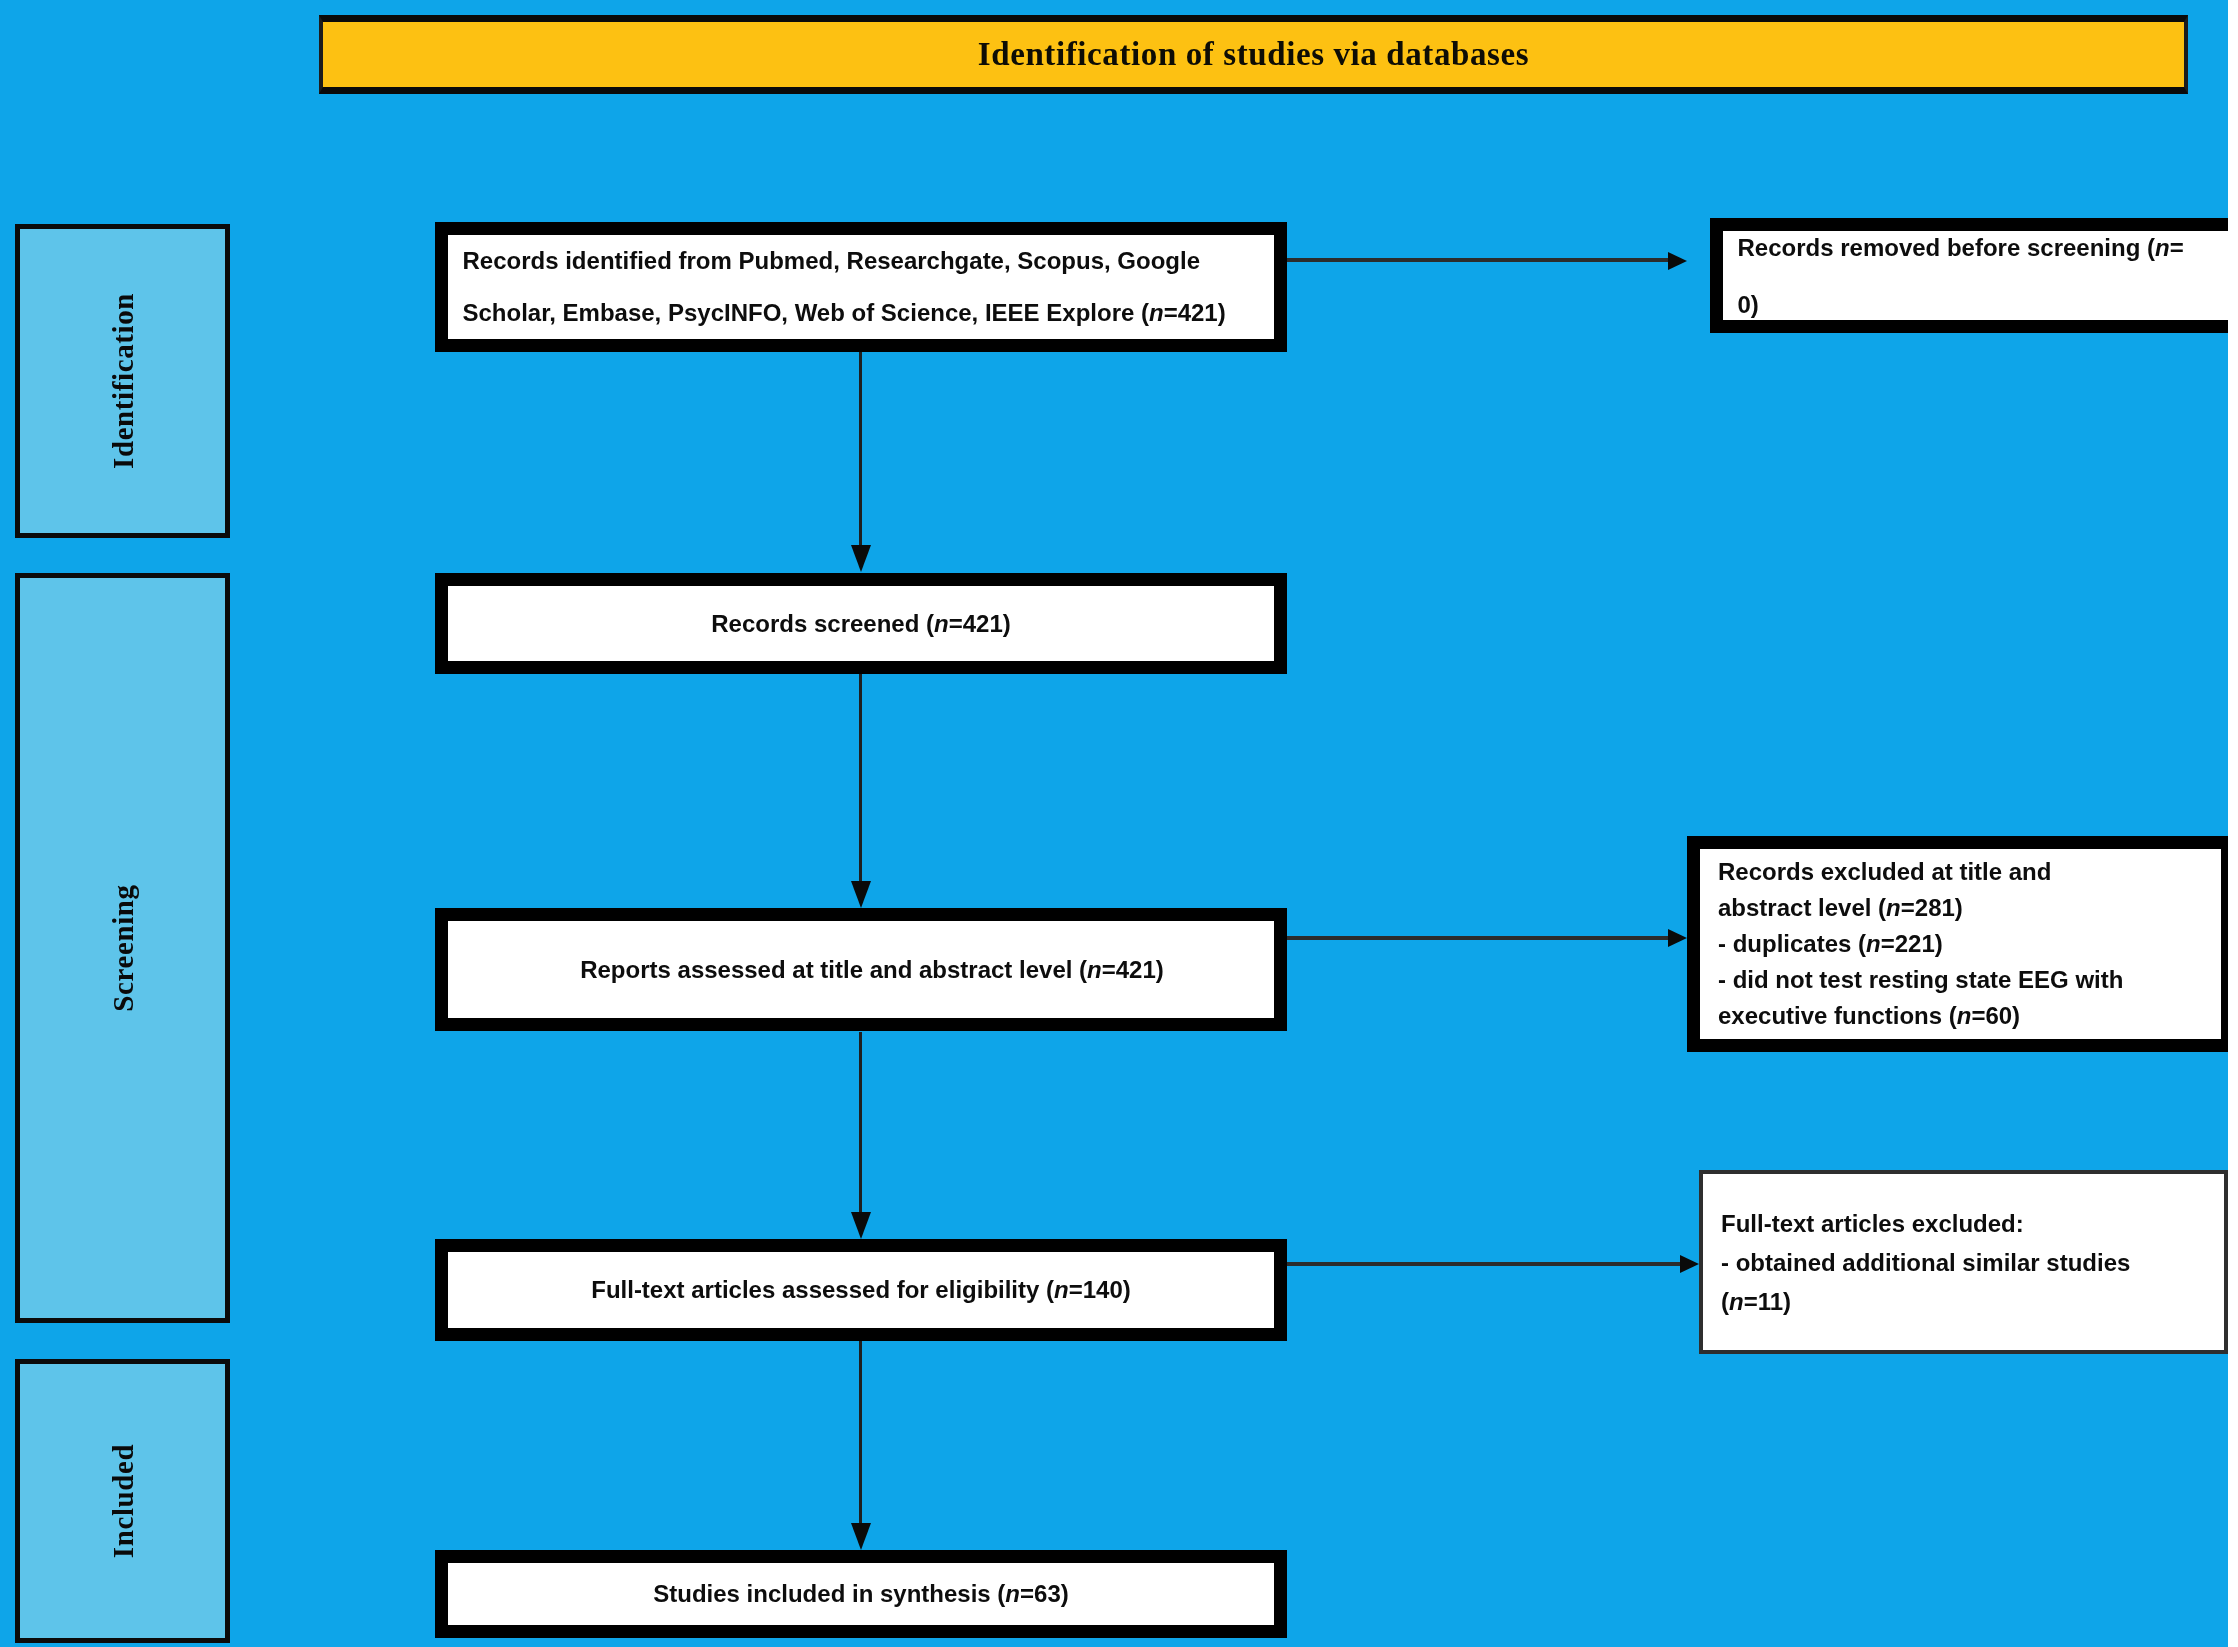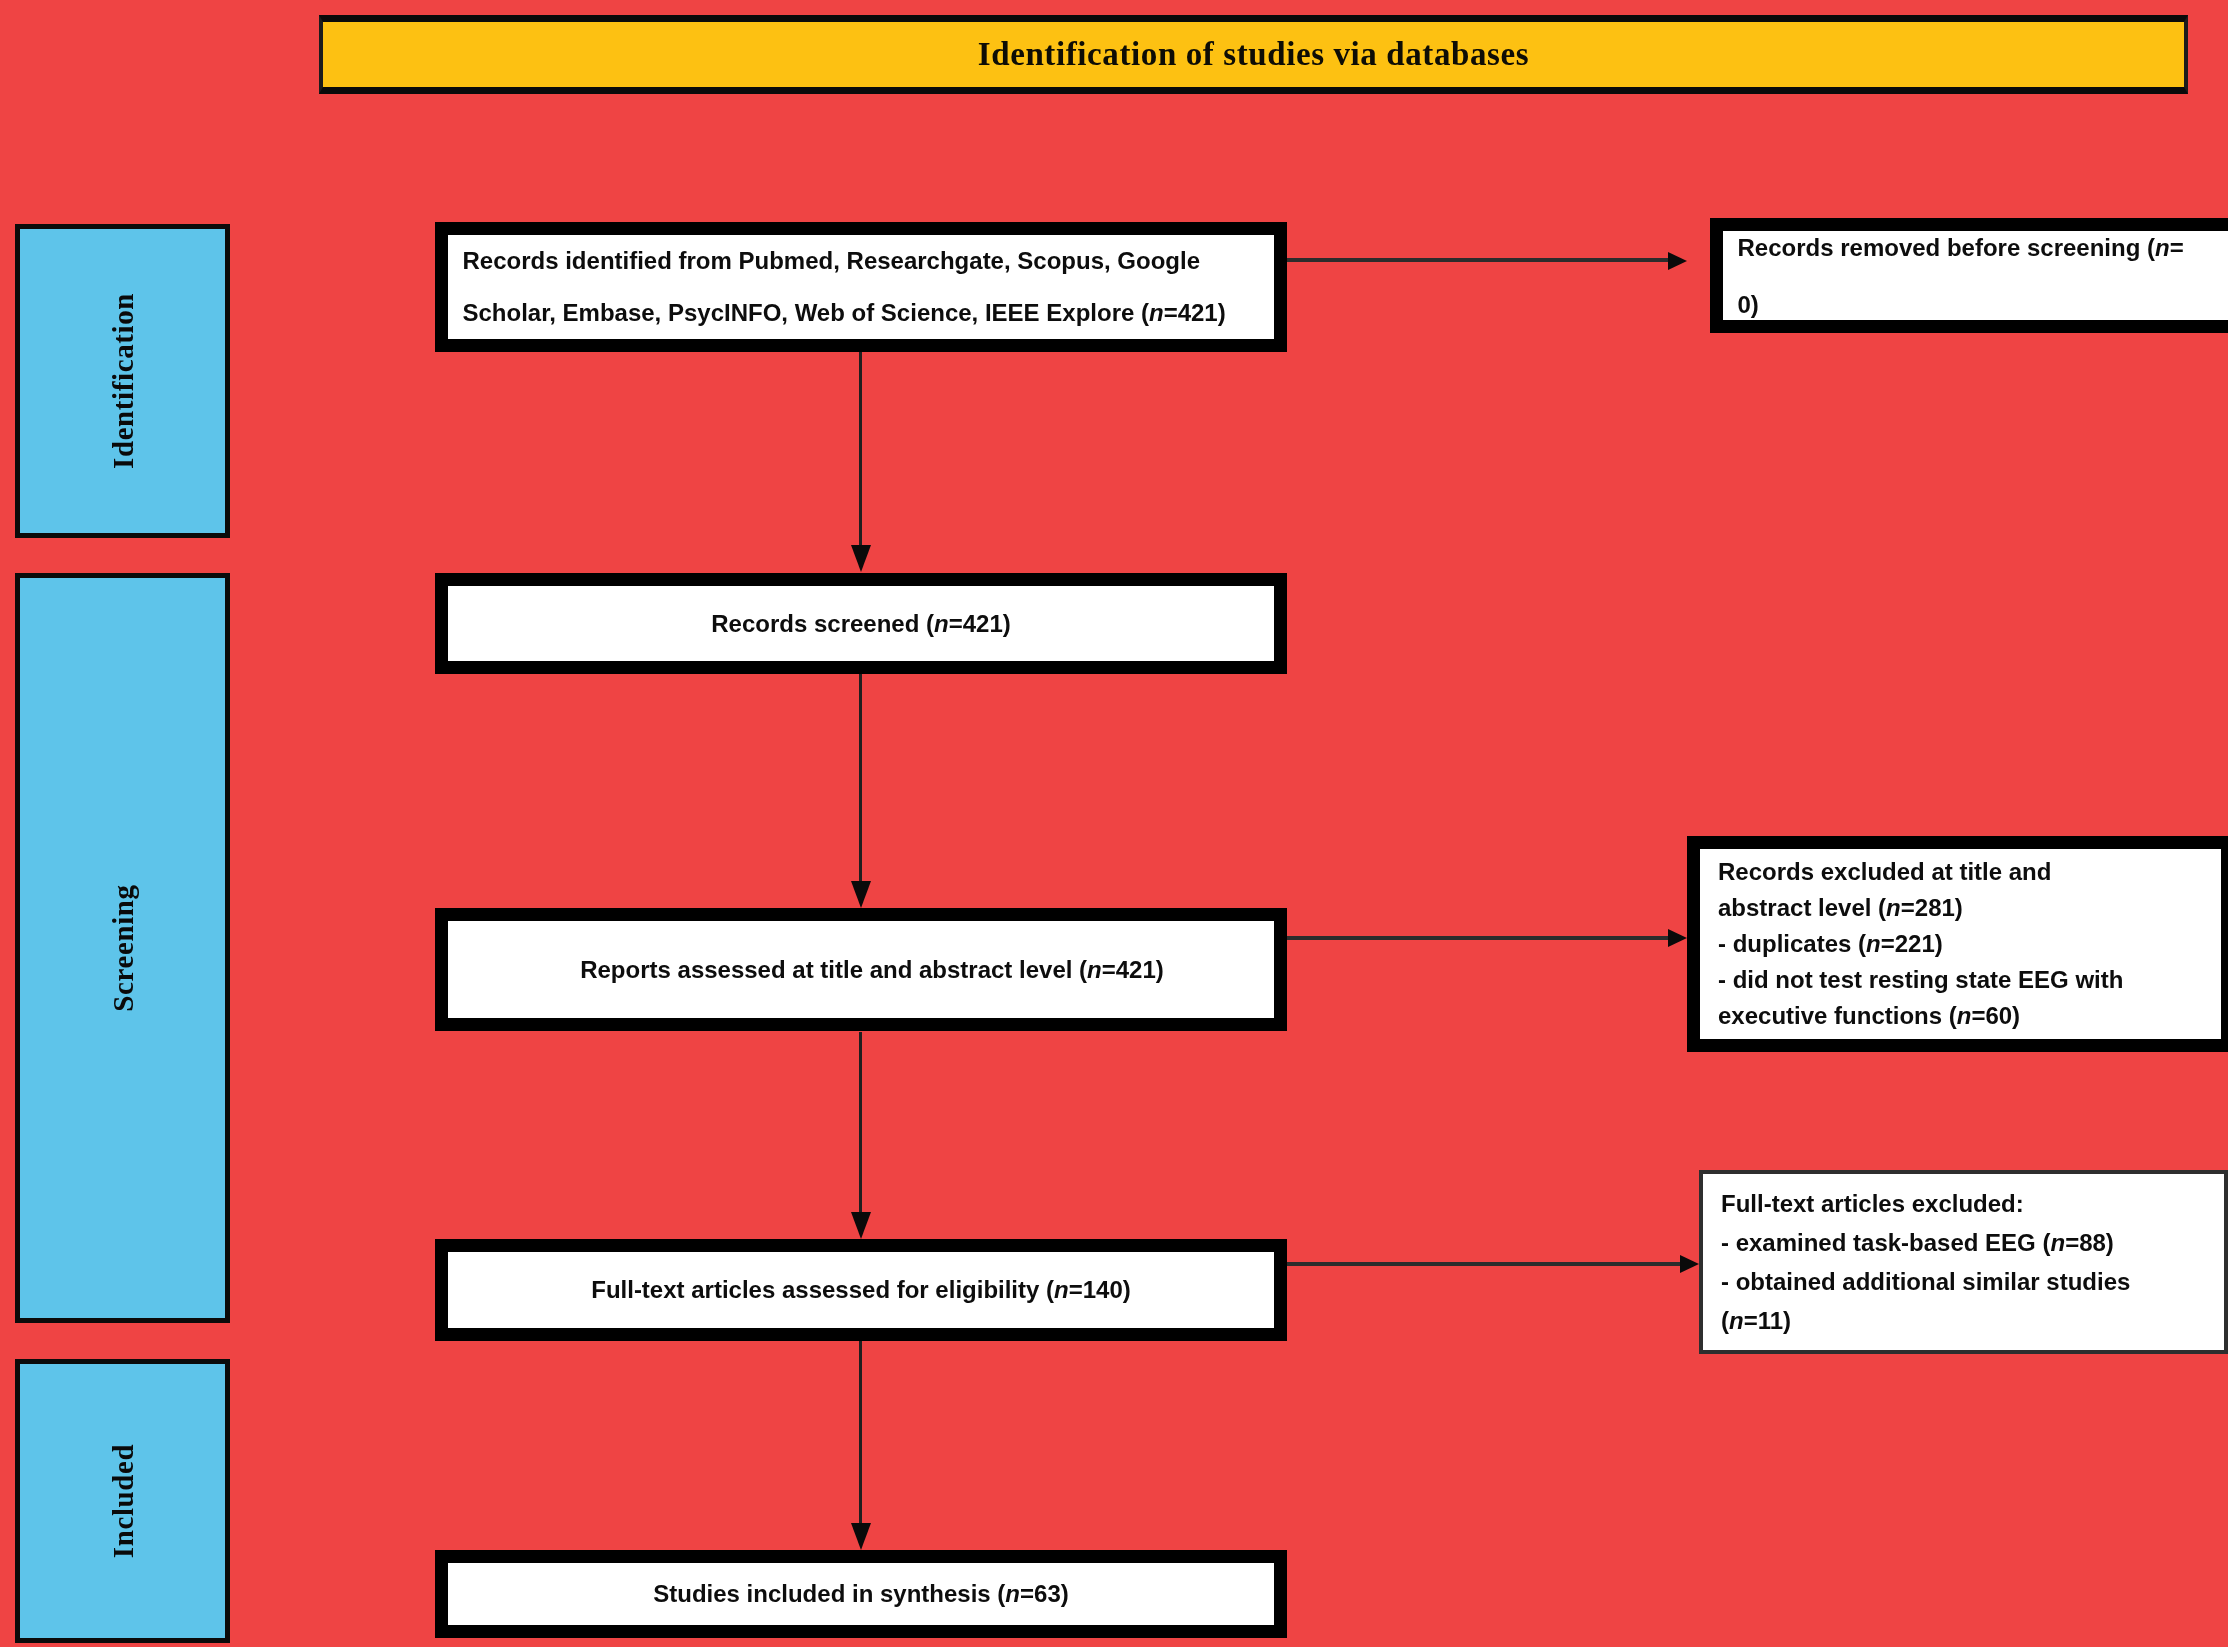--- a/index.html
+++ b/index.html
@@ -4,21 +4,21 @@
 <style>
   html, body {
     margin: 0;
     padding: 0;
     background: #ffffff;
   }
   #canvas {
     position: relative;
     width: 2228px;
     height: 1648px;
-    background: #ef4444;
+    background: #0ea5e9;
     font-family: "Liberation Sans", "DejaVu Sans", sans-serif;
     color: #0d0d0d;
     overflow: hidden;
   }
 
   
   .banner {
     position: absolute;
     left: 319px; top: 14.5px;
     width: 1869px; height: 79px;
@@ -143,21 +143,20 @@
   <div class="fbox left" style="left:1687px;top:836px;width:547px;height:216px;padding-left:18px;">
     <div class="ln nfmt">Records excluded at title and</div>
     <div class="ln nfmt">abstract level (<i>n</i>=281)</div>
     <div class="ln nfmt">- duplicates (<i>n</i>=221)</div>
     <div class="ln nfmt">- did not test resting state EEG with</div>
     <div class="ln nfmt">executive functions (<i>n</i>=60)</div>
   </div>
 
   <div class="fbox left thin-border" style="left:1699px;top:1170px;width:529px;height:184px;padding-left:18px;line-height:39px;">
     <div class="ln nfmt">Full-text articles excluded:</div>
-    <div class="ln nfmt">- examined task-based EEG (<i>n</i>=88)</div>
     <div class="ln nfmt">- obtained additional similar studies</div>
     <div class="ln nfmt">(<i>n</i>=11)</div>
   </div>
 
   <div class="vline" style="left:859px;top:352px;height:195px;"></div>
   <div class="vhead" style="left:851px;top:545px;"></div>
 
   <div class="vline" style="left:859px;top:674px;height:209px;"></div>
   <div class="vhead" style="left:851px;top:881px;"></div>
 

